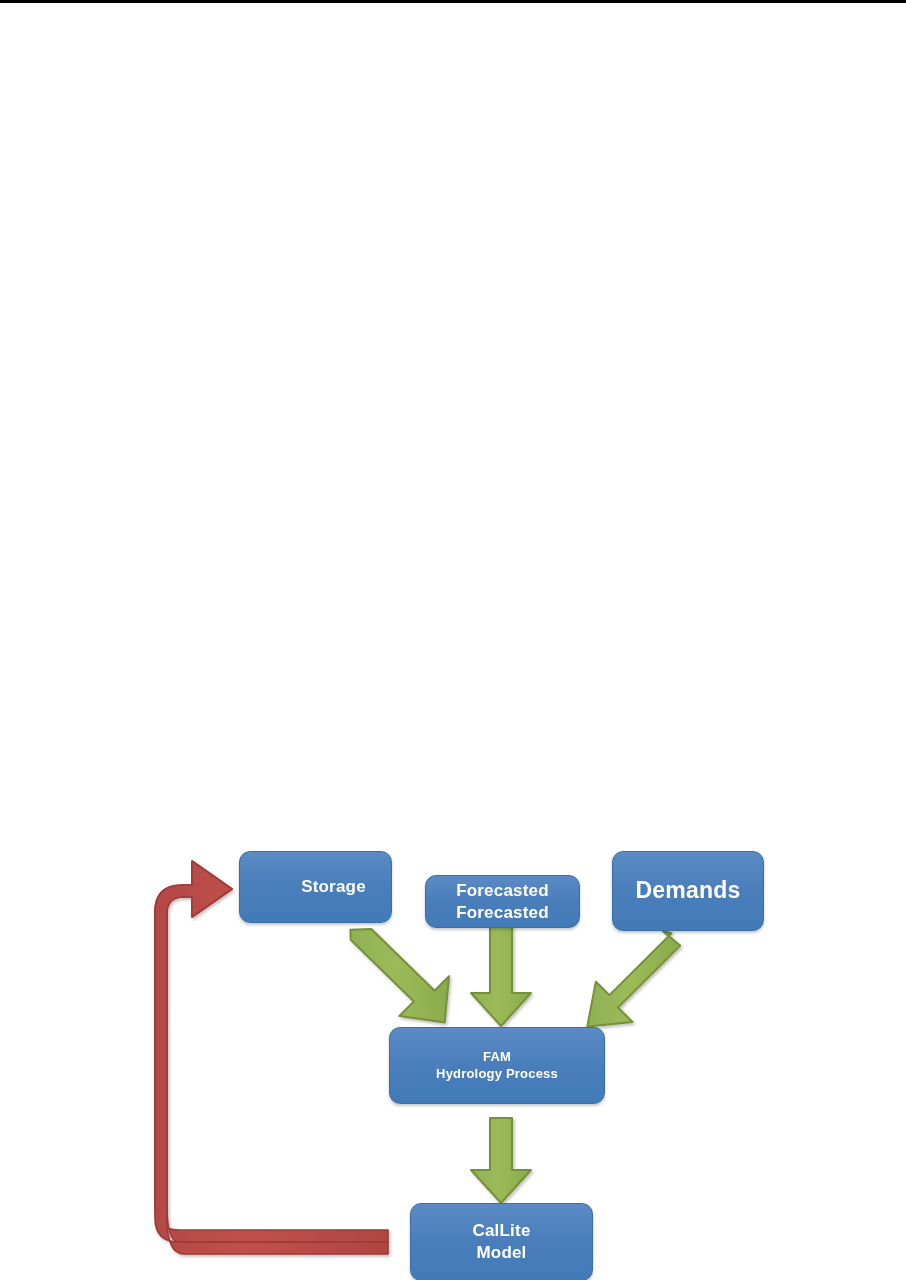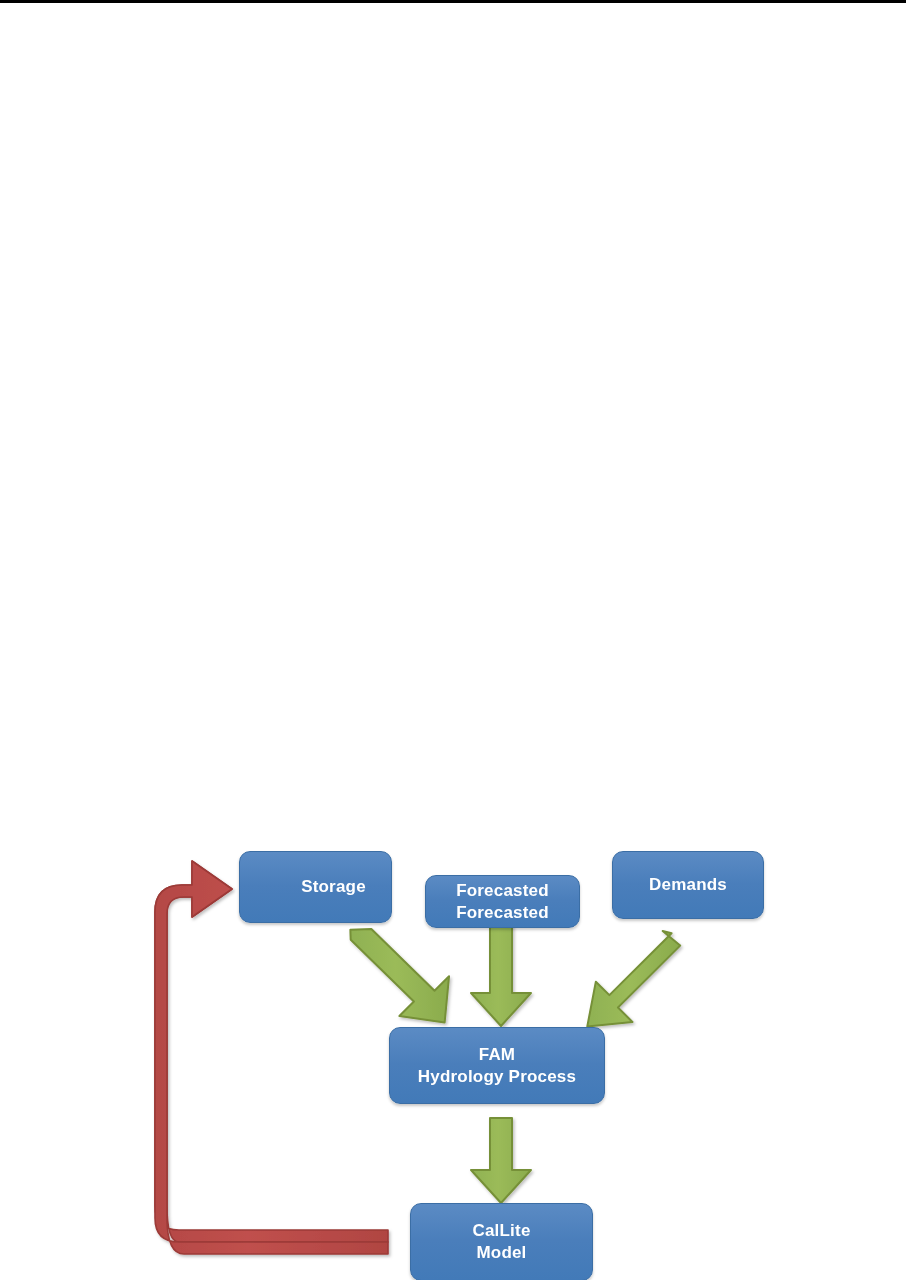--- a/index.html
+++ b/index.html
@@ -80,30 +80,30 @@
     width: 155px;
     height: 53px;
     font-size: 17px;
     margin-top: 24px;
   }
 
   #node-demands {
     left: 612px;
     top: 851px;
     width: 152px;
-    height: 68px;
-    font-size: 17px;
+    height: 80px;
+    font-size: 23px;
   }
 
   #node-fam-allocation-process {
     left: 389px;
     top: 1027px;
     width: 216px;
     height: 77px;
-    font-size: 17px;
+    font-size: 13px;
   }
 
   #node-callite-model {
     left: 410px;
     top: 1203px;
     width: 183px;
     height: 78px;
     font-size: 17px;
   }
 

